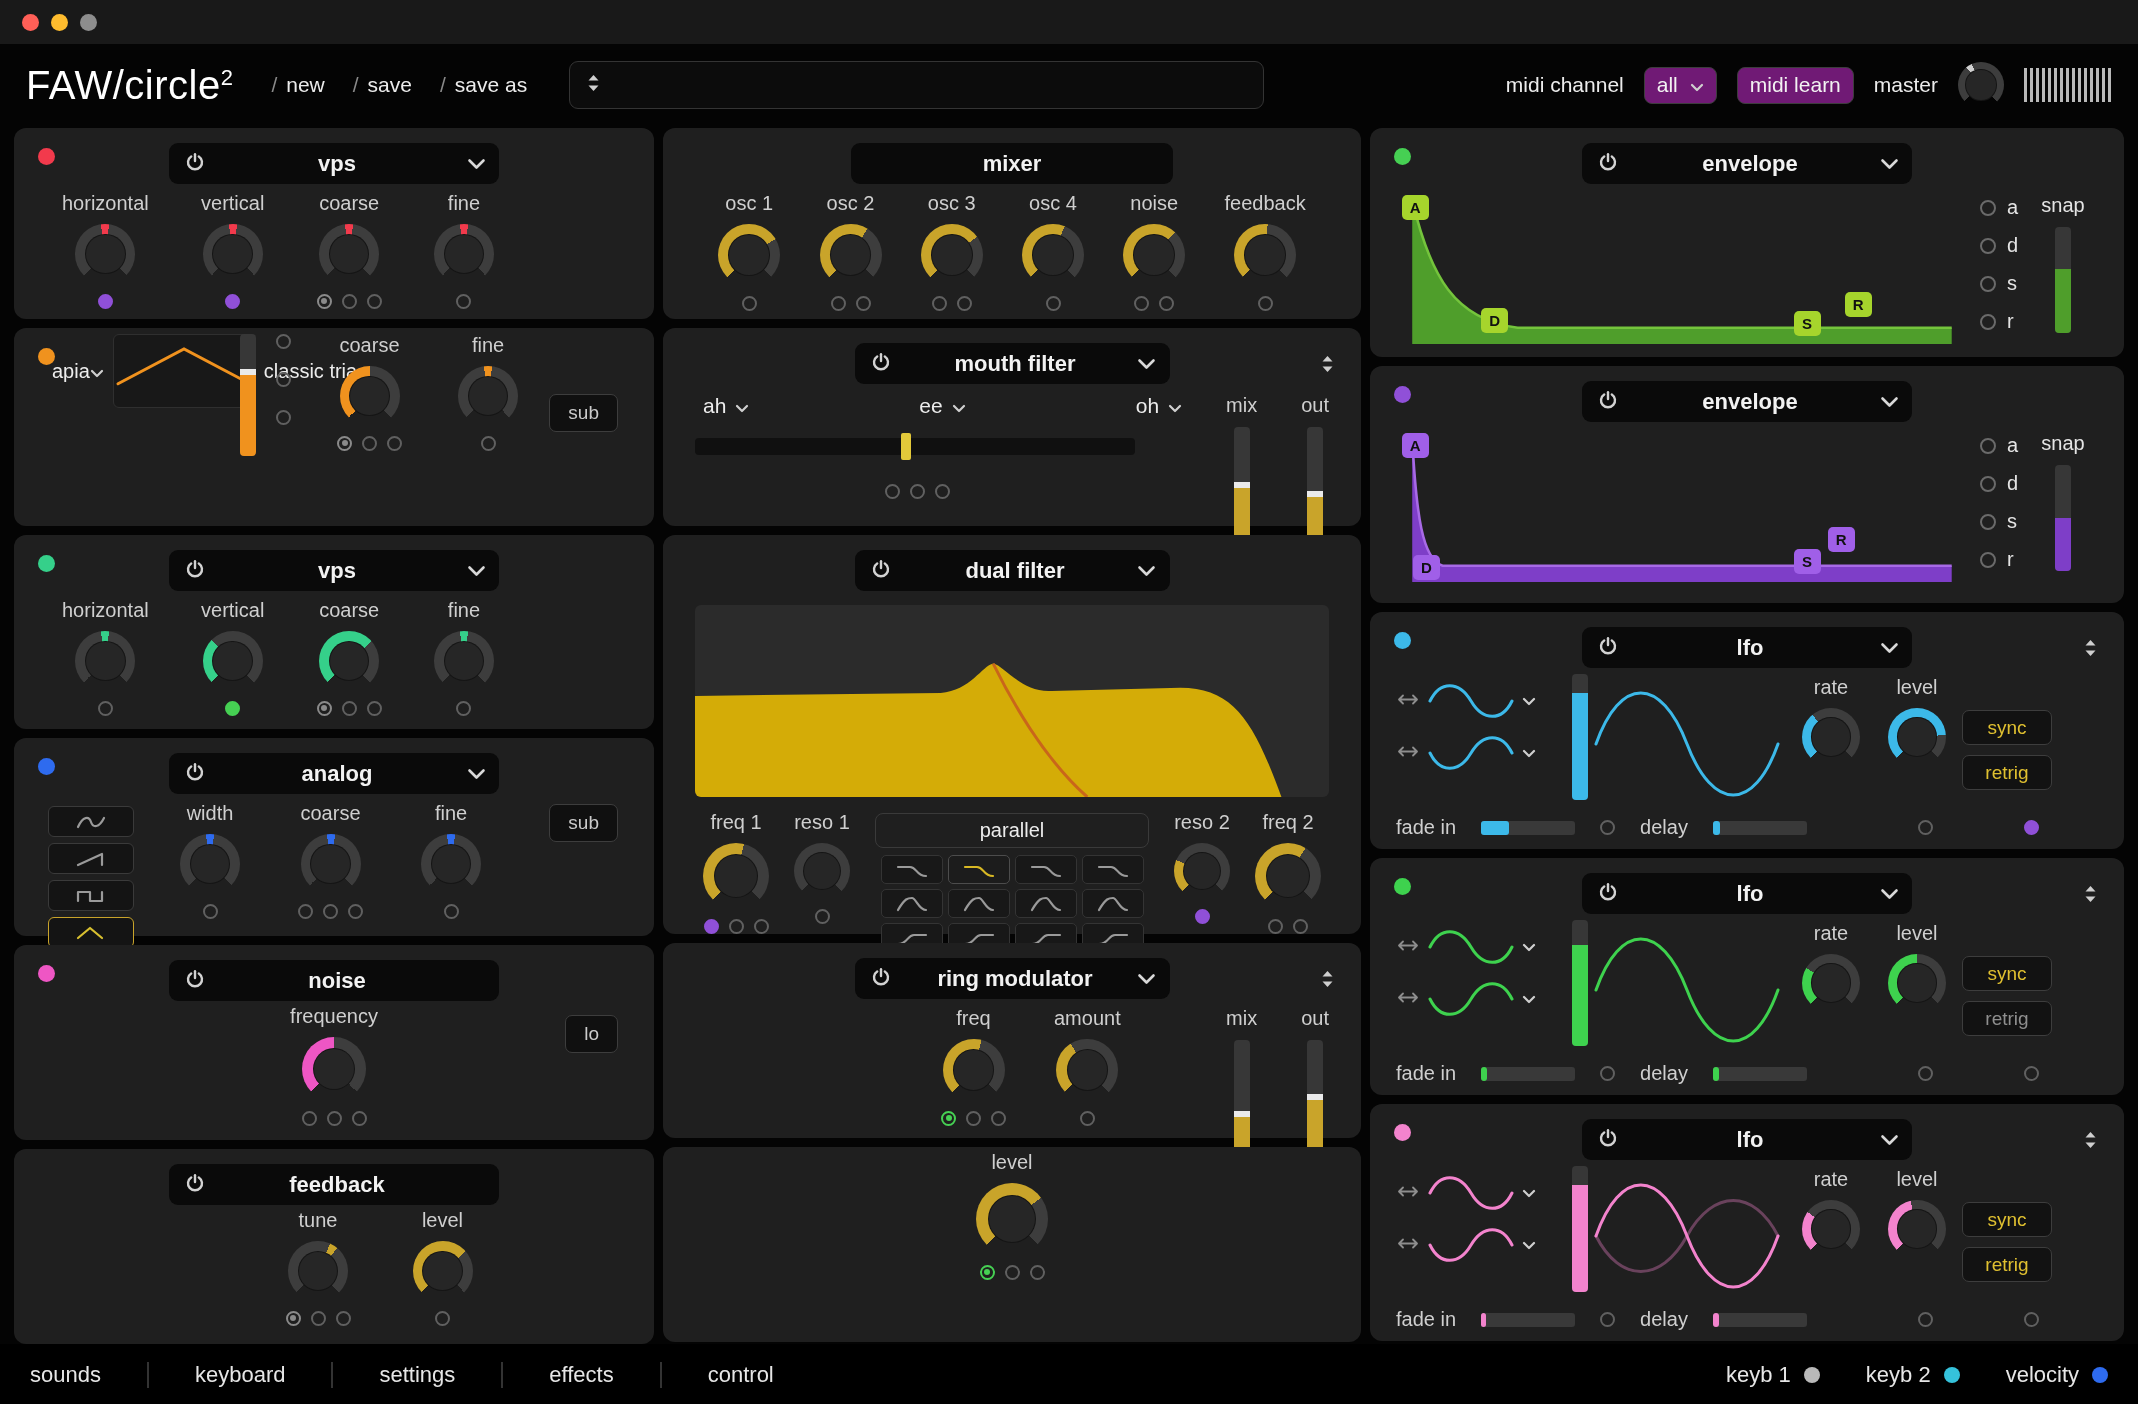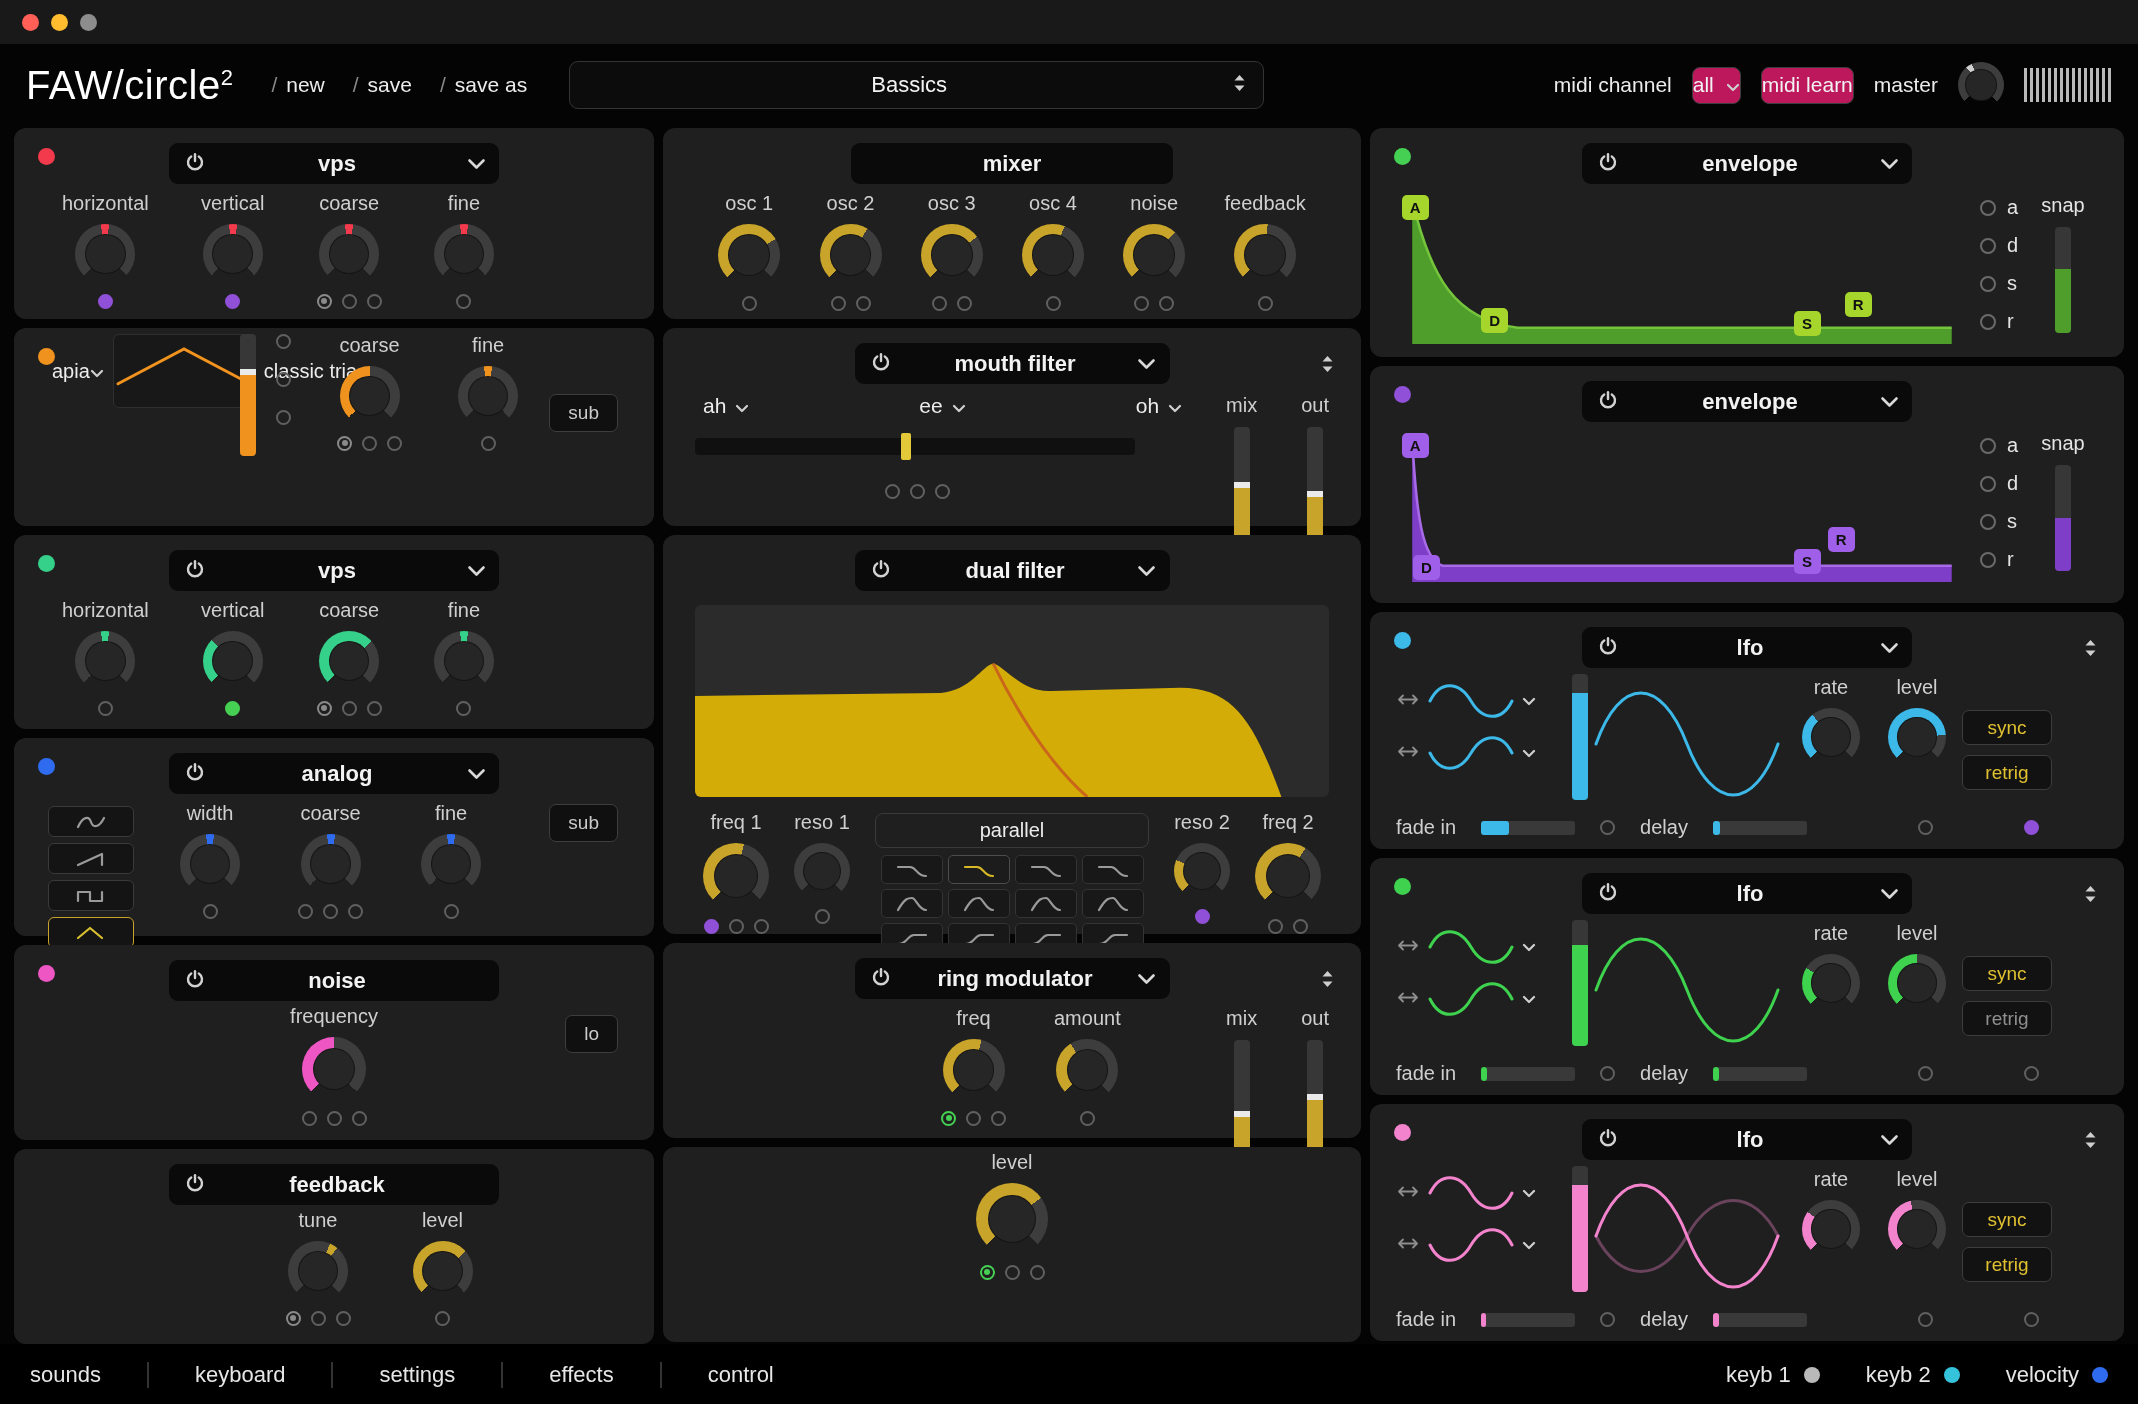--- a/index.html
+++ b/index.html
@@ -16,21 +16,21 @@
 .header{height:82px;display:flex;align-items:center;padding:0 26px;flex:0 0 auto}
 .logo{font-size:40px;font-weight:normal;color:#fff;letter-spacing:.5px;white-space:nowrap}
 .logo sup{font-size:22px}
 .menu{display:flex;gap:28px;margin-left:38px;font-size:21px;align-items:center}
 .mi{display:flex;gap:9px;align-items:center;background:none;border:none;color:#ececec;font-size:21px;font-family:inherit;cursor:pointer;white-space:nowrap}
 .msep{color:#8a8a8a}
 .preset{width:695px;height:48px;background:#0c0c0c;border:1px solid #343434;border-radius:9px;display:flex;align-items:center;padding:0 16px;margin-left:42px}
 .pname{flex:1;text-align:center;font-size:22px;color:#f2f2f2}
 .midi{display:flex;align-items:center;gap:20px;margin-left:auto}
 .hlabel{font-size:21px;color:#ececec;white-space:nowrap}
-.dd,.hbtn{height:37px;border:1px solid #3d3d3d;border-radius:8px;background:#be185d;display:flex;align-items:center;gap:12px;padding:0 0;font-size:21px;color:#f2f2f2;cursor:pointer;white-space:nowrap}
+.dd,.hbtn{height:37px;border:1px solid #3d3d3d;border-radius:8px;background:#701a75;display:flex;align-items:center;gap:12px;padding:0 12px;font-size:21px;color:#f2f2f2;cursor:pointer;white-space:nowrap}
 .meter{width:88px;height:34px;background:repeating-linear-gradient(90deg,#b9b9b9 0 3px,transparent 3px 6px)}
 .main{flex:1;display:flex;gap:9px;padding:2px 14px 0}
 .col{display:flex;flex-direction:column;gap:9px}
 .cl{width:640px}.cm{width:698px}.cr{flex:1}
 .panel{background:#1f1f1f;border-radius:12px;position:relative;flex:0 0 auto}
 .led{position:absolute;left:24px;top:20px;width:17px;height:17px;border-radius:50%}
 .mhead{display:flex;justify-content:center;padding-top:15px}
 .pill{display:flex;align-items:center;background:#0a0a0a;border-radius:9px;height:41px;min-width:330px}
 .pill.simple{min-width:322px;justify-content:center}
 .pwr{width:52px;height:100%;display:flex;align-items:center;justify-content:center;background:none;border:none;cursor:pointer}
@@ -138,21 +138,20 @@
       <button class="mi">
           <span class="msep">/</span>
           <span>save</span>
         </button>
       <button class="mi">
           <span class="msep">/</span>
           <span>save as</span>
         </button>
     </div>
     <div class="preset">
-      <span class="pname">Bassics</span>
       <span><svg width="15" height="20" viewBox="0 0 15 20">
             <path d="M7.5 2 L12.5 7.5 H2.5 Z" fill="#cfcfcf"></path>
             <path d="M7.5 18 L12.5 12.5 H2.5 Z" fill="#cfcfcf"></path>
           </svg></span>
     </div>
     <div class="midi">
       <span class="hlabel">midi channel</span>
       <div class="dd">
         <span>all</span>
         <span><svg width="14" height="9" viewBox="0 0 14 9">

